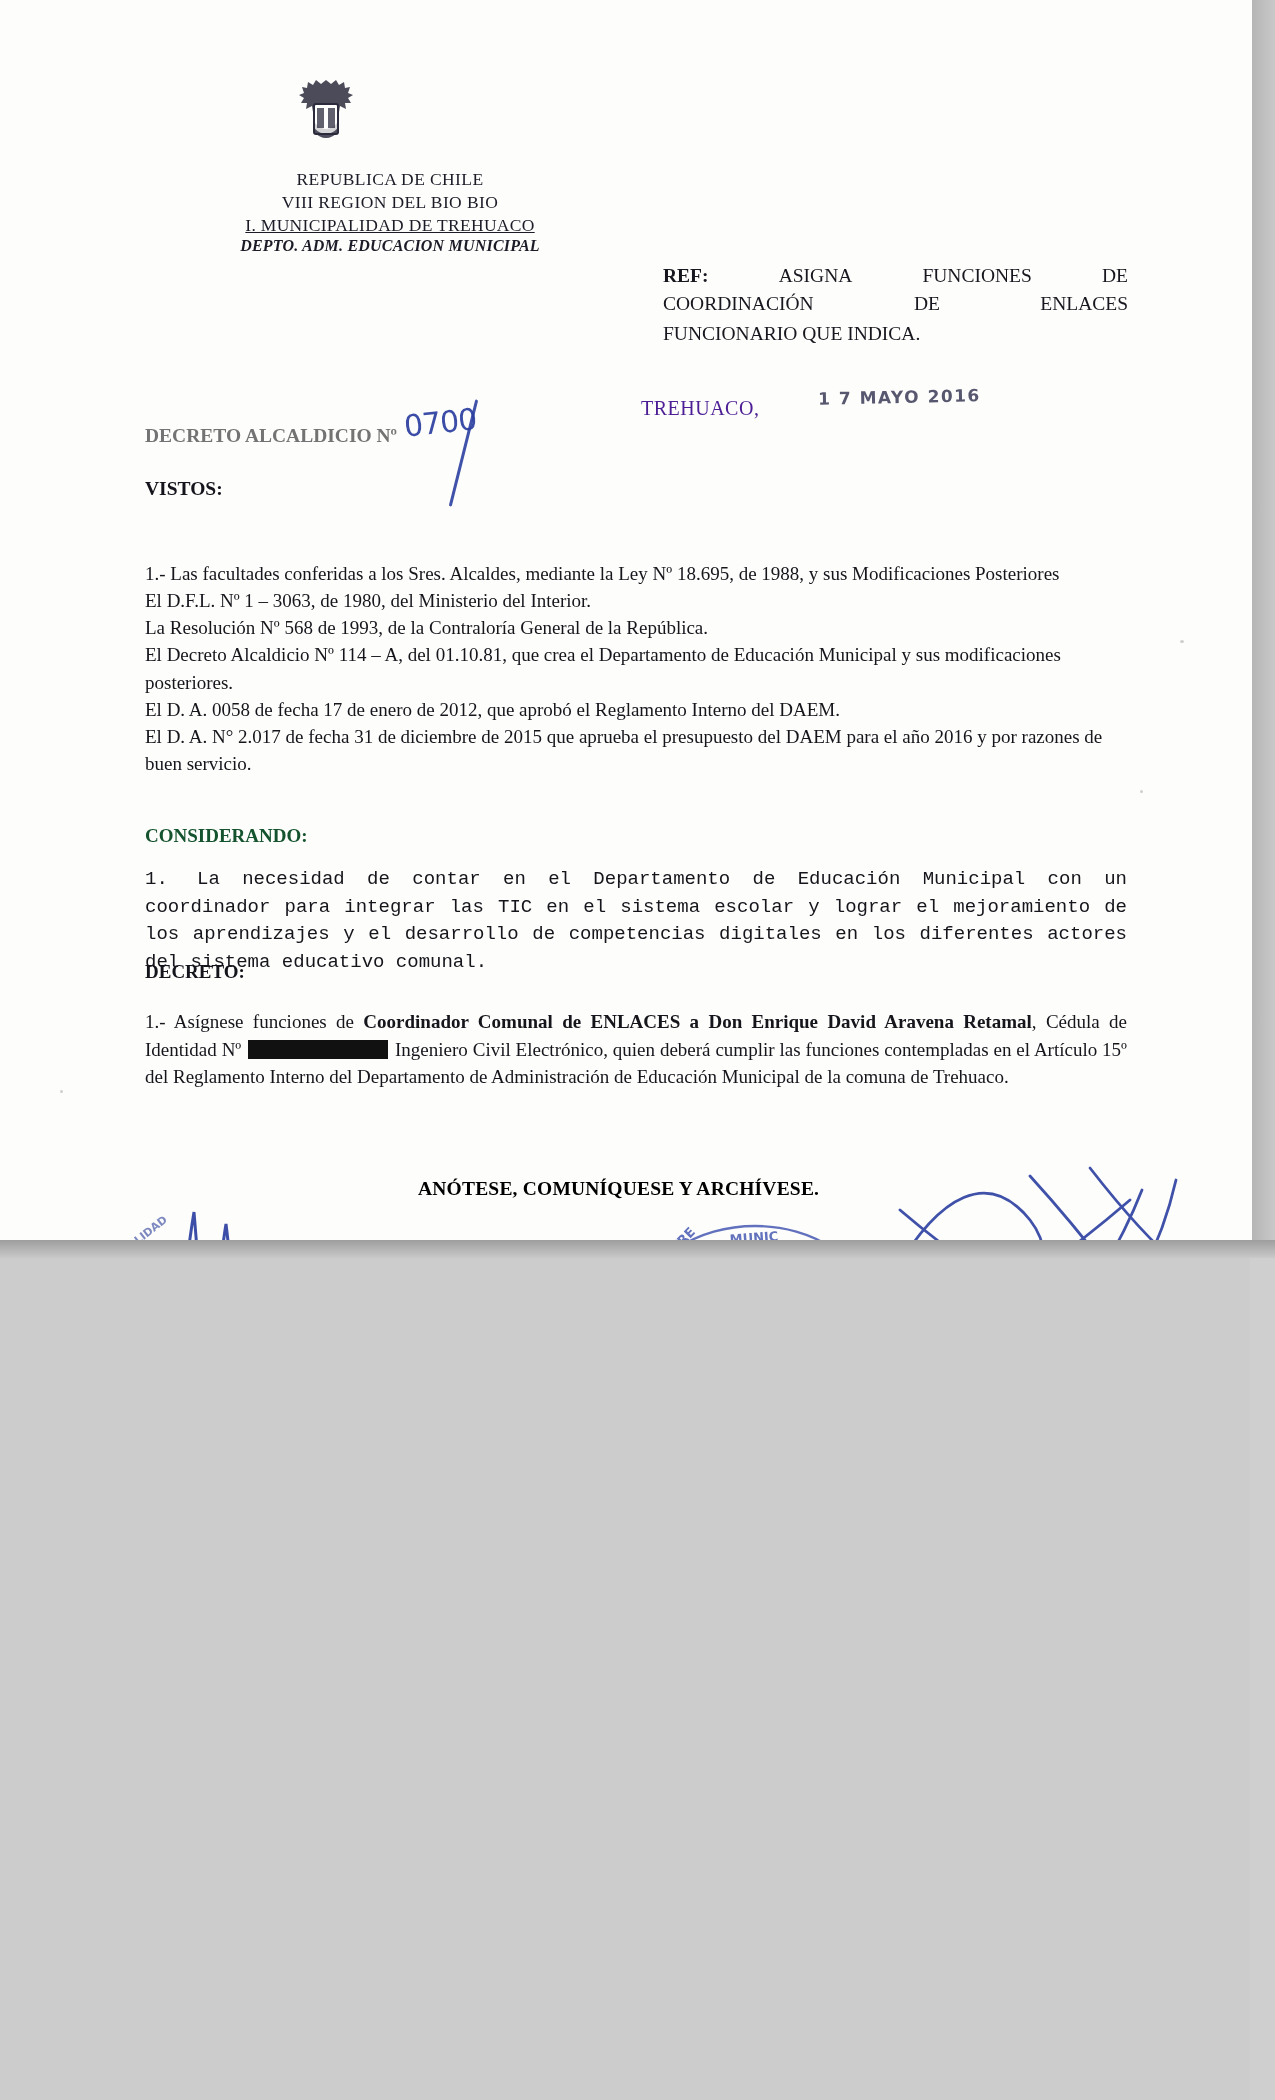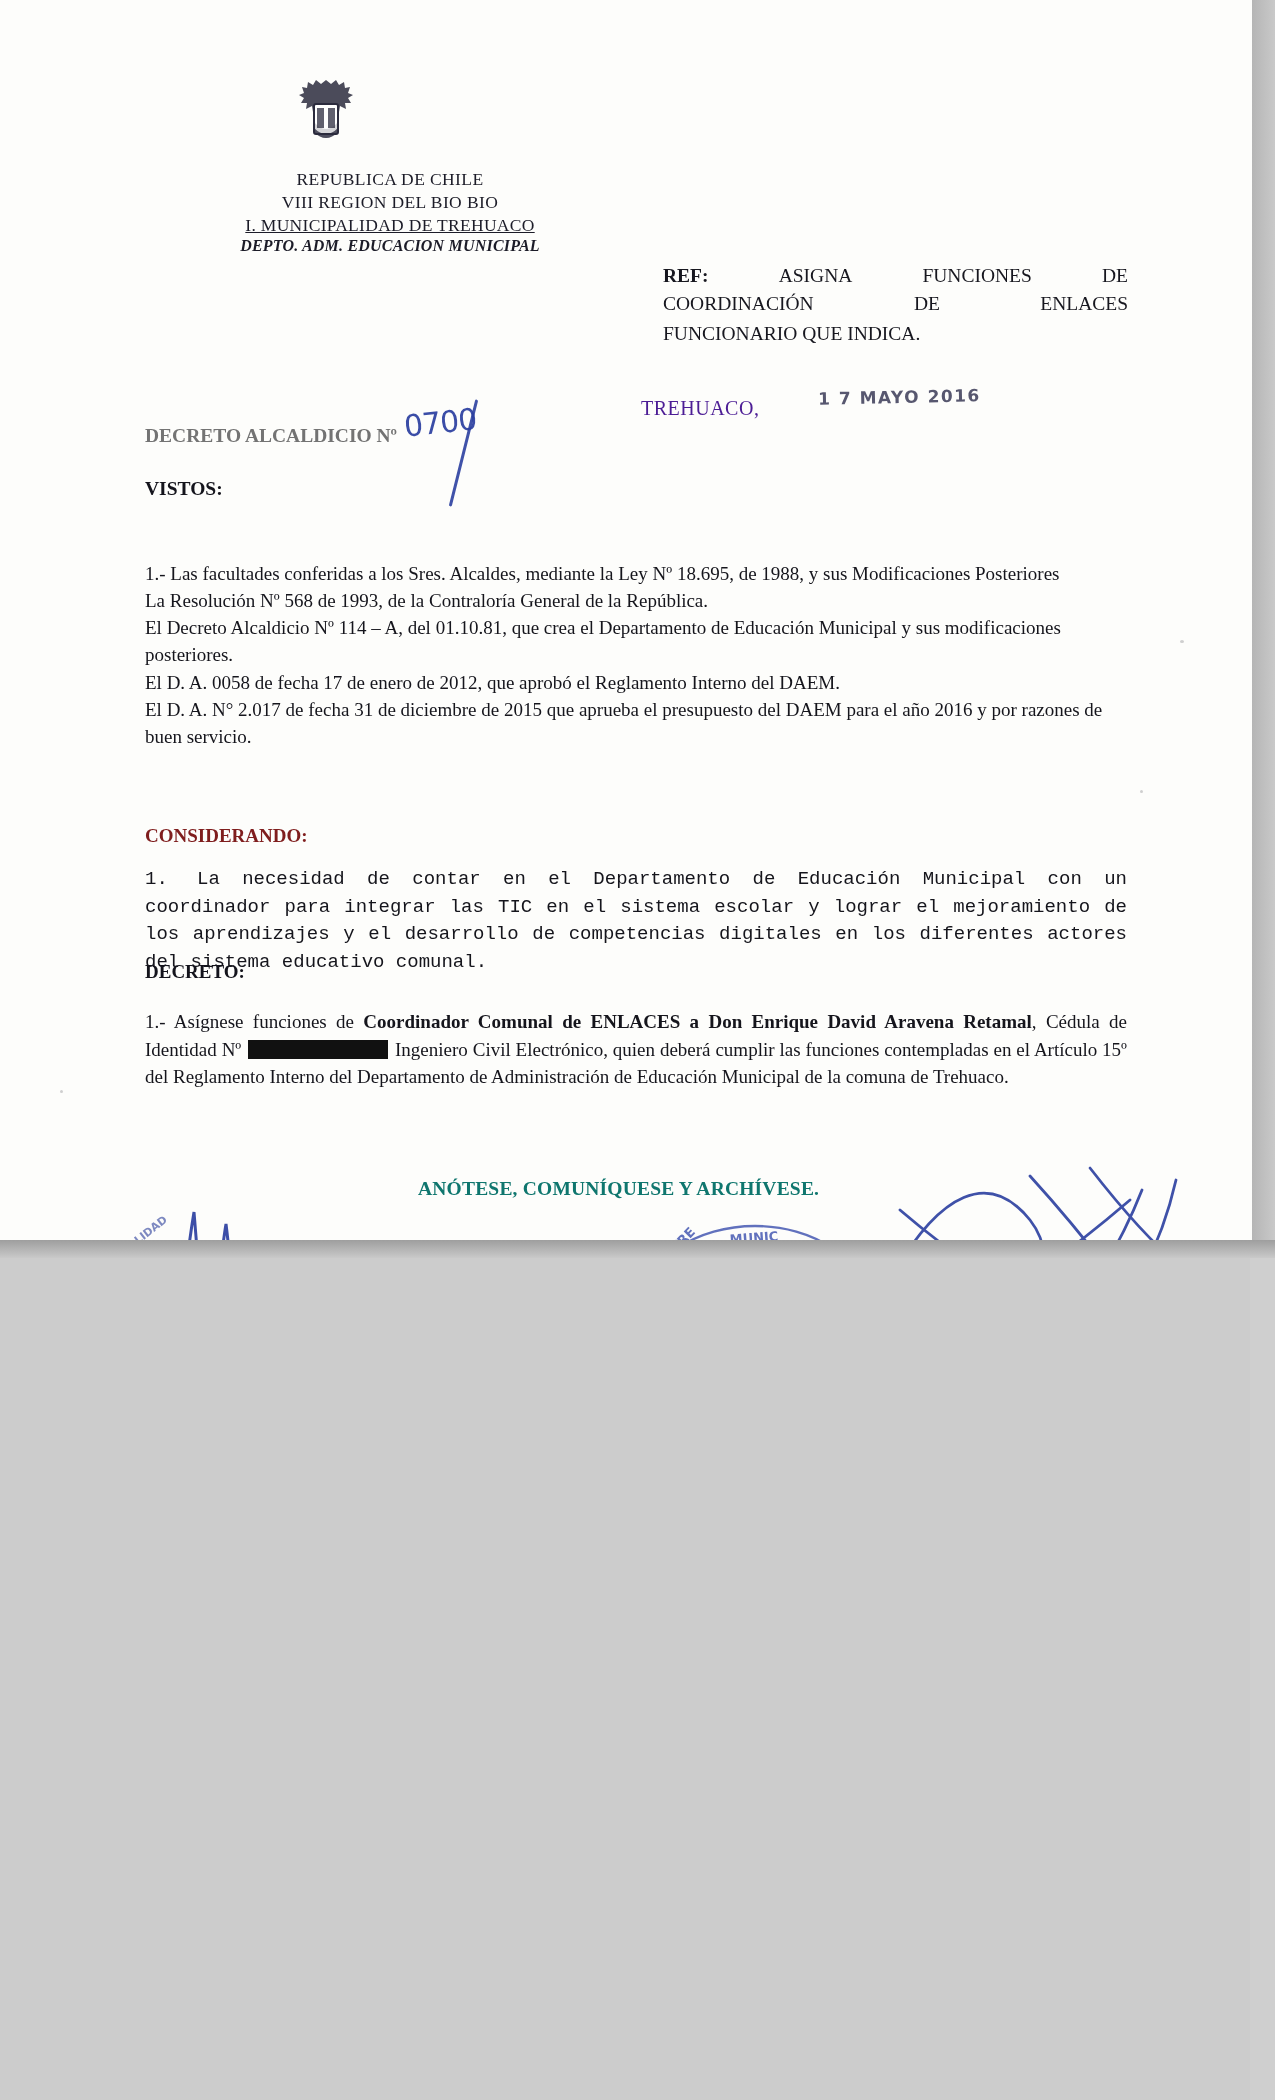--- a/index.html
+++ b/index.html
@@ -173,21 +173,21 @@
   }
   .just { text-align: justify; }
   .body-1 p { margin: 0; }
 
   .considerando {
     position: absolute;
     left: 145px;
     top: 825px;
     font-size: 19px;
     font-weight: bold;
-    color: #7f1d1d;
+    color: #14532d;
   }
 
   .body-2 {
     position: absolute;
     left: 145px;
     top: 866px;
     width: 982px;
     font-size: 19px;
     line-height: 1.45;
     color: #15151c;
@@ -226,21 +226,21 @@
     margin: 0 2px;
   }
 
   .anotese {
     position: absolute;
     left: 418px;
     top: 1178px;
     font-size: 19.5px;
     font-weight: bold;
     letter-spacing: .2px;
-    color: #0f766e;
+    color: #000000;
   }
 
   
   .sig-left-name {
     position: absolute;
     left: 188px;
     top: 1322px;
     font-size: 19px;
     font-weight: bold;
     color: #14141c;
@@ -365,20 +365,21 @@
   <div class="fecha-stamp">1 7 MAYO 2016</div>
 
   <div class="decreto-label">DECRETO ALCALDICIO Nº</div>
   <div class="decreto-number">0700</div>
   <div class="decreto-slash"></div>
 
   <div class="vistos">VISTOS:</div>
 
   <div class="body-1">
     <p class="just">1.- Las facultades conferidas a los Sres. Alcaldes, mediante la Ley Nº 18.695, de 1988, y sus Modificaciones Posteriores</p>
+    <p>El D.F.L. Nº 1 – 3063, de 1980, del Ministerio del Interior.</p>
     <p>La Resolución Nº 568 de 1993, de la Contraloría General de la República.</p>
     <p>El Decreto Alcaldicio Nº 114 – A, del 01.10.81, que crea el Departamento de Educación Municipal y sus modificaciones posteriores.</p>
     <p>El D. A. 0058 de fecha 17 de enero de 2012, que aprobó el Reglamento Interno del DAEM.</p>
     <p>El D. A. N° 2.017 de fecha 31 de diciembre de 2015 que aprueba el presupuesto del DAEM para el año 2016 y por razones de buen servicio.</p>
   </div>
 
   <div class="considerando">CONSIDERANDO:</div>
   <div class="body-2">
     <p><span class="indent-num">1.</span><span>La necesidad de contar en el Departamento de Educación  Municipal con un coordinador para integrar las TIC en el sistema escolar y  lograr el mejoramiento de los aprendizajes y el desarrollo de competencias digitales en los diferentes actores del sistema educativo comunal.</span></p>
   </div>

